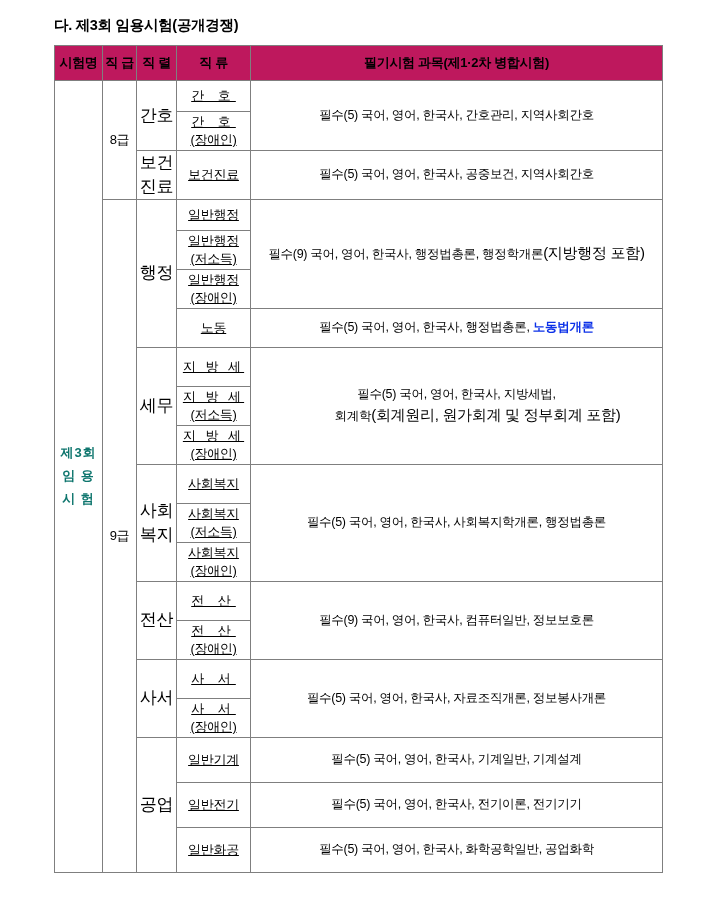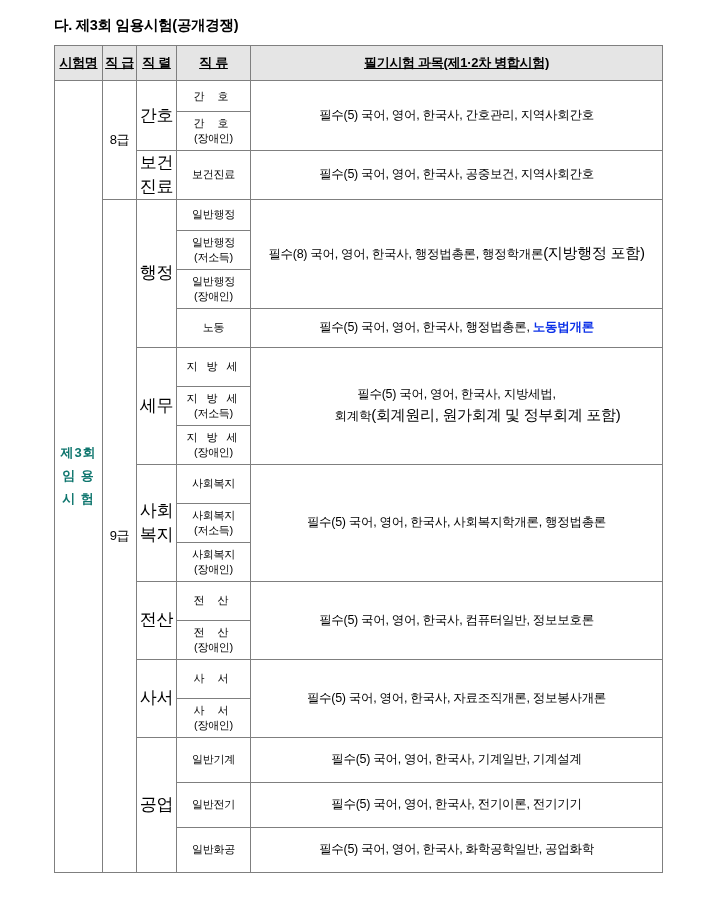--- a/index.html
+++ b/index.html
@@ -46,25 +46,24 @@
     font-size: 12.5px;
     letter-spacing: -0.3px;
   }
   table.exam th, table.exam td {
     border: 1px solid #7f7f7f;
     padding: 0;
     text-align: center;
     vertical-align: middle;
   }
   thead th {
-    background: #e5e5e5;
+    background: #be185d;
     font-weight: bold;
     height: 34px;
     font-size: 13px;
-    text-decoration: underline;
   }
   .col-exam { width: 48px; }
   .col-grade { width: 34px; }
   .col-series { width: 40px; }
   .col-sub { width: 74px; }
   .col-subject { width: 412px; }
 
   td.examname {
     color: #0f766e;
     font-weight: bold;
@@ -74,22 +73,23 @@
   }
   td.grade {
     font-weight: normal;
     font-size: 13px;
   }
   td.series {
     font-size: 17px;
     line-height: 1.4;
   }
   td.sub {
-    font-size: 11px;
+    font-size: 13px;
     line-height: 1.35;
+    text-decoration: underline;
   }
   td.subject {
     text-align: left;
     padding: 6px 0 6px 10px;
     line-height: 1.5;
   }
   .sp {
     letter-spacing: 5px;
   }
   .sp2 {
@@ -163,21 +163,21 @@
         </td>
         <td class="sub">보건진료</td>
         <td class="subject">필수(5) 국어, 영어, 한국사, 공중보건, 지역사회간호</td>
       </tr>
 
       <tr>
         <td class="grade" rowspan="17">9급</td>
         <td class="series" rowspan="4">행정</td>
         <td class="sub rowh-s">일반행정</td>
         <td class="subject" rowspan="3">
-          <span>필수(8) 국어, 영어, 한국사, 행정법총론, 행정학개론</span><span class="small">(지방행정 포함)</span>
+          <span>필수(9) 국어, 영어, 한국사, 행정법총론, 행정학개론</span><span class="small">(지방행정 포함)</span>
         </td>
       </tr>
       <tr>
         <td class="sub rowh-m">
           <div>일반행정</div>
           <div>(저소득)</div>
         </td>
       </tr>
       <tr>
         <td class="sub rowh-m">
@@ -230,21 +230,21 @@
       <tr>
         <td class="sub rowh-m">
           <div>사회복지</div>
           <div>(장애인)</div>
         </td>
       </tr>
 
       <tr>
         <td class="series" rowspan="2">전산</td>
         <td class="sub rowh-m"><span class="sp">전    산</span></td>
-        <td class="subject" rowspan="2">필수(5) 국어, 영어, 한국사, 컴퓨터일반, 정보보호론</td>
+        <td class="subject" rowspan="2">필수(9) 국어, 영어, 한국사, 컴퓨터일반, 정보보호론</td>
       </tr>
       <tr>
         <td class="sub rowh-m">
           <div class="sp">전    산</div>
           <div>(장애인)</div>
         </td>
       </tr>
 
       <tr>
         <td class="series" rowspan="2">사서</td>

